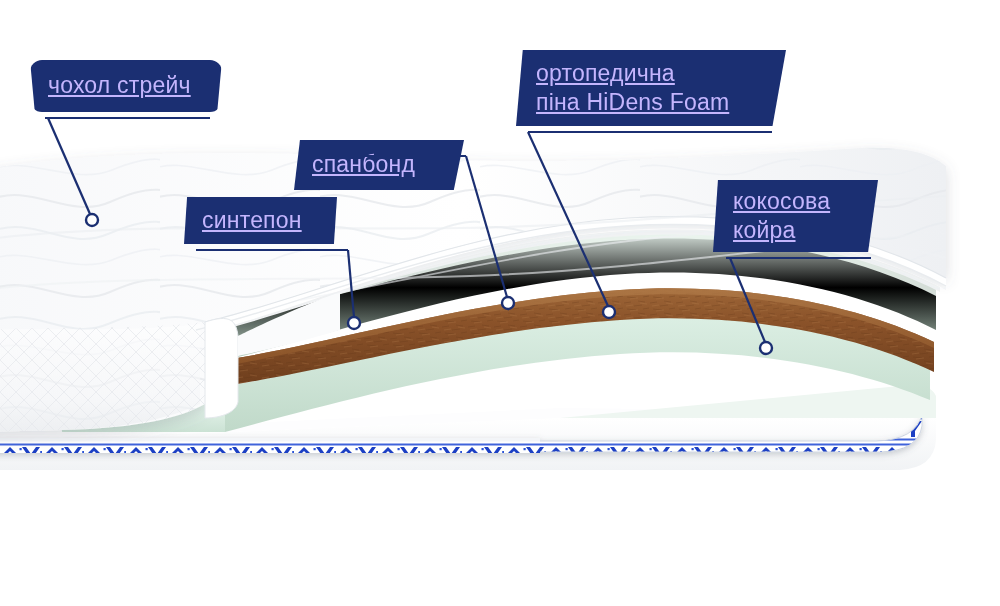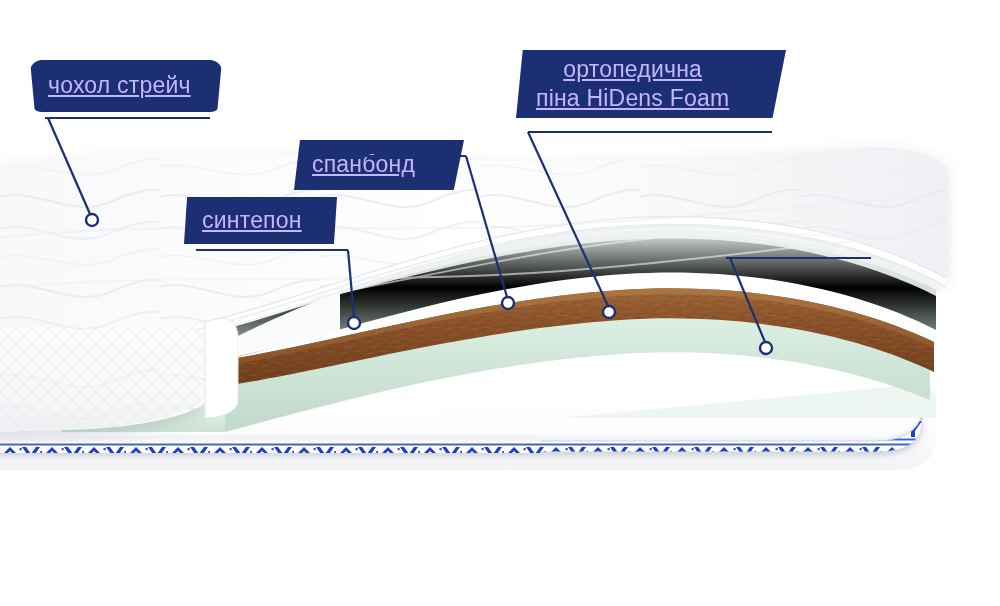--- a/index.html
+++ b/index.html
@@ -337,20 +337,24 @@
     <div class="cbox" style="width:153px;height:47px;display:flex;align-items:center;">синтепон</div>
   </div>
   <div class="rule" style="left:196px;top:249px;width:152px;"></div>
 
   <div class="callout c-span" style="left:294px;top:100px;">
     <div class="cbox" style="width:170px;height:50px;display:flex;align-items:center;">спанбонд</div>
   </div>
   <div class="rule" style="left:306px;top:155px;width:160px;"></div>
 
   <div class="callout c-foam" style="left:516px;top:50px;">
-    <div class="cbox" style="width:270px;height:68px;display:flex;align-items:center;padding-left:20px;text-align:center;">ортопедична
+    <div class="cbox" style="width:270px;height:76px;display:flex;align-items:center;padding-left:20px;">ортопедична
 піна HiDens Foam</div>
   </div>
   <div class="rule" style="left:528px;top:131px;width:244px;"></div>
 
+  <div class="callout c-koko" style="left:713px;top:180px;">
+    <div class="cbox" style="width:165px;height:72px;display:flex;align-items:center;padding-left:20px;">кокосова
+койра</div>
+  </div>
   <div class="rule" style="left:726px;top:257px;width:145px;"></div>
 
 </div>
 
 </body></html>

